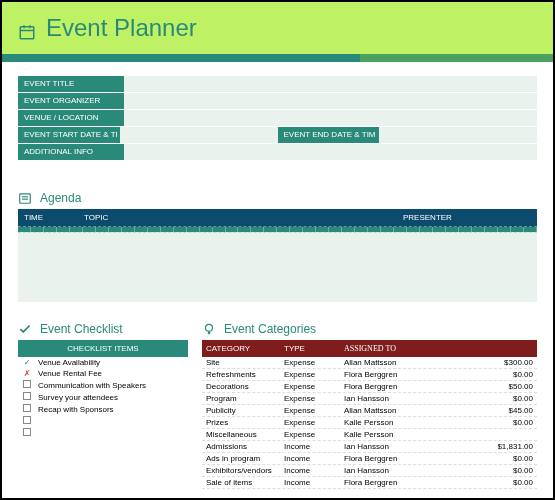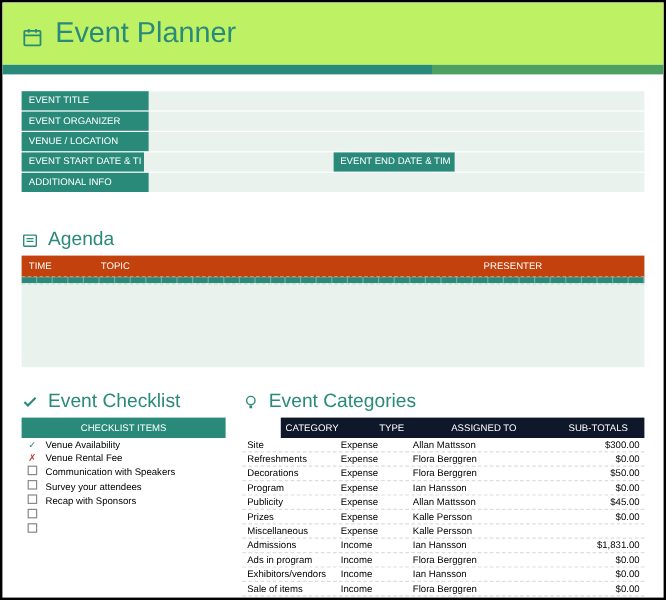--- a/index.html
+++ b/index.html
@@ -8,44 +8,44 @@
   .header h1 { color: #2a8a7a; font-size: 24px; font-weight: normal; display: flex; align-items: center; gap: 10px; }
   .header-icon { width: 18px; height: 18px; display: inline-block; }
   .divider { height: 8px; background: linear-gradient(to right, #2a8a7a 0%, #2a8a7a 65%, #4ca060 65%, #4ca060 100%); }
   .section { padding: 10px 16px; }
   .info-grid { margin-top: 4px; }
   .info-row { display: flex; margin-bottom: 1px; }
   .info-label { background: #2a8a7a; color: #fff; font-size: 8px; padding: 3px 6px; width: 106px; white-space: nowrap; overflow: hidden; }
   .info-value { background: #eaf2ee; flex: 1; height: 16px; }
   .info-row.split .info-value { flex: none; width: 158px; }
   .info-row.split .info-label:nth-of-type(2) { margin-left: 1px; }
-  .section-title { color: #2a8a7a; font-size: 16px; display: flex; align-items: center; gap: 8px; margin-bottom: 4px; }
+  .section-title { color: #2a8a7a; font-size: 12px; display: flex; align-items: center; gap: 8px; margin-bottom: 4px; }
   .title-icon { width: 14px; height: 14px; display: inline-block; }
-  .agenda-header { display: flex; background: #c2410c; color: #fff; font-size: 8px; border-bottom: 1px dashed rgba(255,255,255,0.4); }
+  .agenda-header { display: flex; background: #0c4a6e; color: #fff; font-size: 8px; border-bottom: 1px dashed rgba(255,255,255,0.4); }
   .agenda-header div { padding: 4px 6px; }
   .ah-time { width: 60px; }
   .ah-topic { flex: 1; }
   .ah-presenter { width: 140px; }
   .agenda-body { background: #eaf2ee; height: 70px; border-top: 1px dashed #c8dbd0; }
   .agenda-ticks { height: 5px; display: flex; }
   .agenda-ticks span { flex: 1; border-right: 1px solid rgba(255,255,255,0.3); }
   .bottom { display: flex; gap: 14px; padding: 0 16px; }
   .col-left { width: 170px; }
   .col-right { flex: 1; }
   .chk-header { background: #2a8a7a; color: #fff; font-size: 8px; text-align: center; padding: 4px 0; }
   .chk-row { display: flex; align-items: center; font-size: 8px; padding: 1px 4px; gap: 6px; }
   .chk-mark { width: 10px; text-align: center; font-size: 8px; }
   .chk-mark.ok { color: #2a8a7a; }
   .chk-mark.no { color: #c0392b; }
   .chk-box { width: 8px; height: 8px; border: 1px solid #888; display: inline-block; }
-  .cat-header { display: flex; background: #0f172a; color: #fff; font-size: 8px; margin-left: 32px; }
+  .cat-header { display: flex; background: #7f1d1d; color: #fff; font-size: 8px; }
   .cat-header div { padding: 4px 4px; }
   .ch-cat { width: 78px; }
   .ch-type { width: 60px; }
-  .ch-assigned { width: 88px; }
+  .ch-assigned { width: 88px; font-family: Liberation Serif, serif; }
   .ch-sub { flex: 1; text-align: center; }
   .cat-row { display: flex; font-size: 8px; border-bottom: 1px dashed #ddd; padding: 0 0; }
   .cat-row div { padding: 1px 4px; }
   .cr-cat { width: 78px; }
   .cr-type { width: 60px; }
   .cr-assigned { width: 88px; }
   .cr-sub { flex: 1; text-align: right; padding-right: 6px; }
   .spacer { height: 10px; }
 </style>
 </head>
@@ -211,21 +211,20 @@
             <line x1="10" y1="18" x2="14" y2="18"></line>
             <line x1="10" y1="20" x2="14" y2="20"></line>
           </svg>
       </span>
       <span>Event Categories</span>
     </div>
     <div class="cat-header">
       <div class="ch-cat">CATEGORY</div>
       <div class="ch-type">TYPE</div>
       <div class="ch-assigned">ASSIGNED TO</div>
-      <div class="ch-sub">SUB-TOTALS</div>
     </div>
     <div id="categories-body">
         <div class="cat-row">
           <div class="cr-cat">Site</div>
           <div class="cr-type">Expense</div>
           <div class="cr-assigned">Allan Mattsson</div>
           <div class="cr-sub">$300.00</div>
         </div>
         <div class="cat-row">
           <div class="cr-cat">Refreshments</div>

